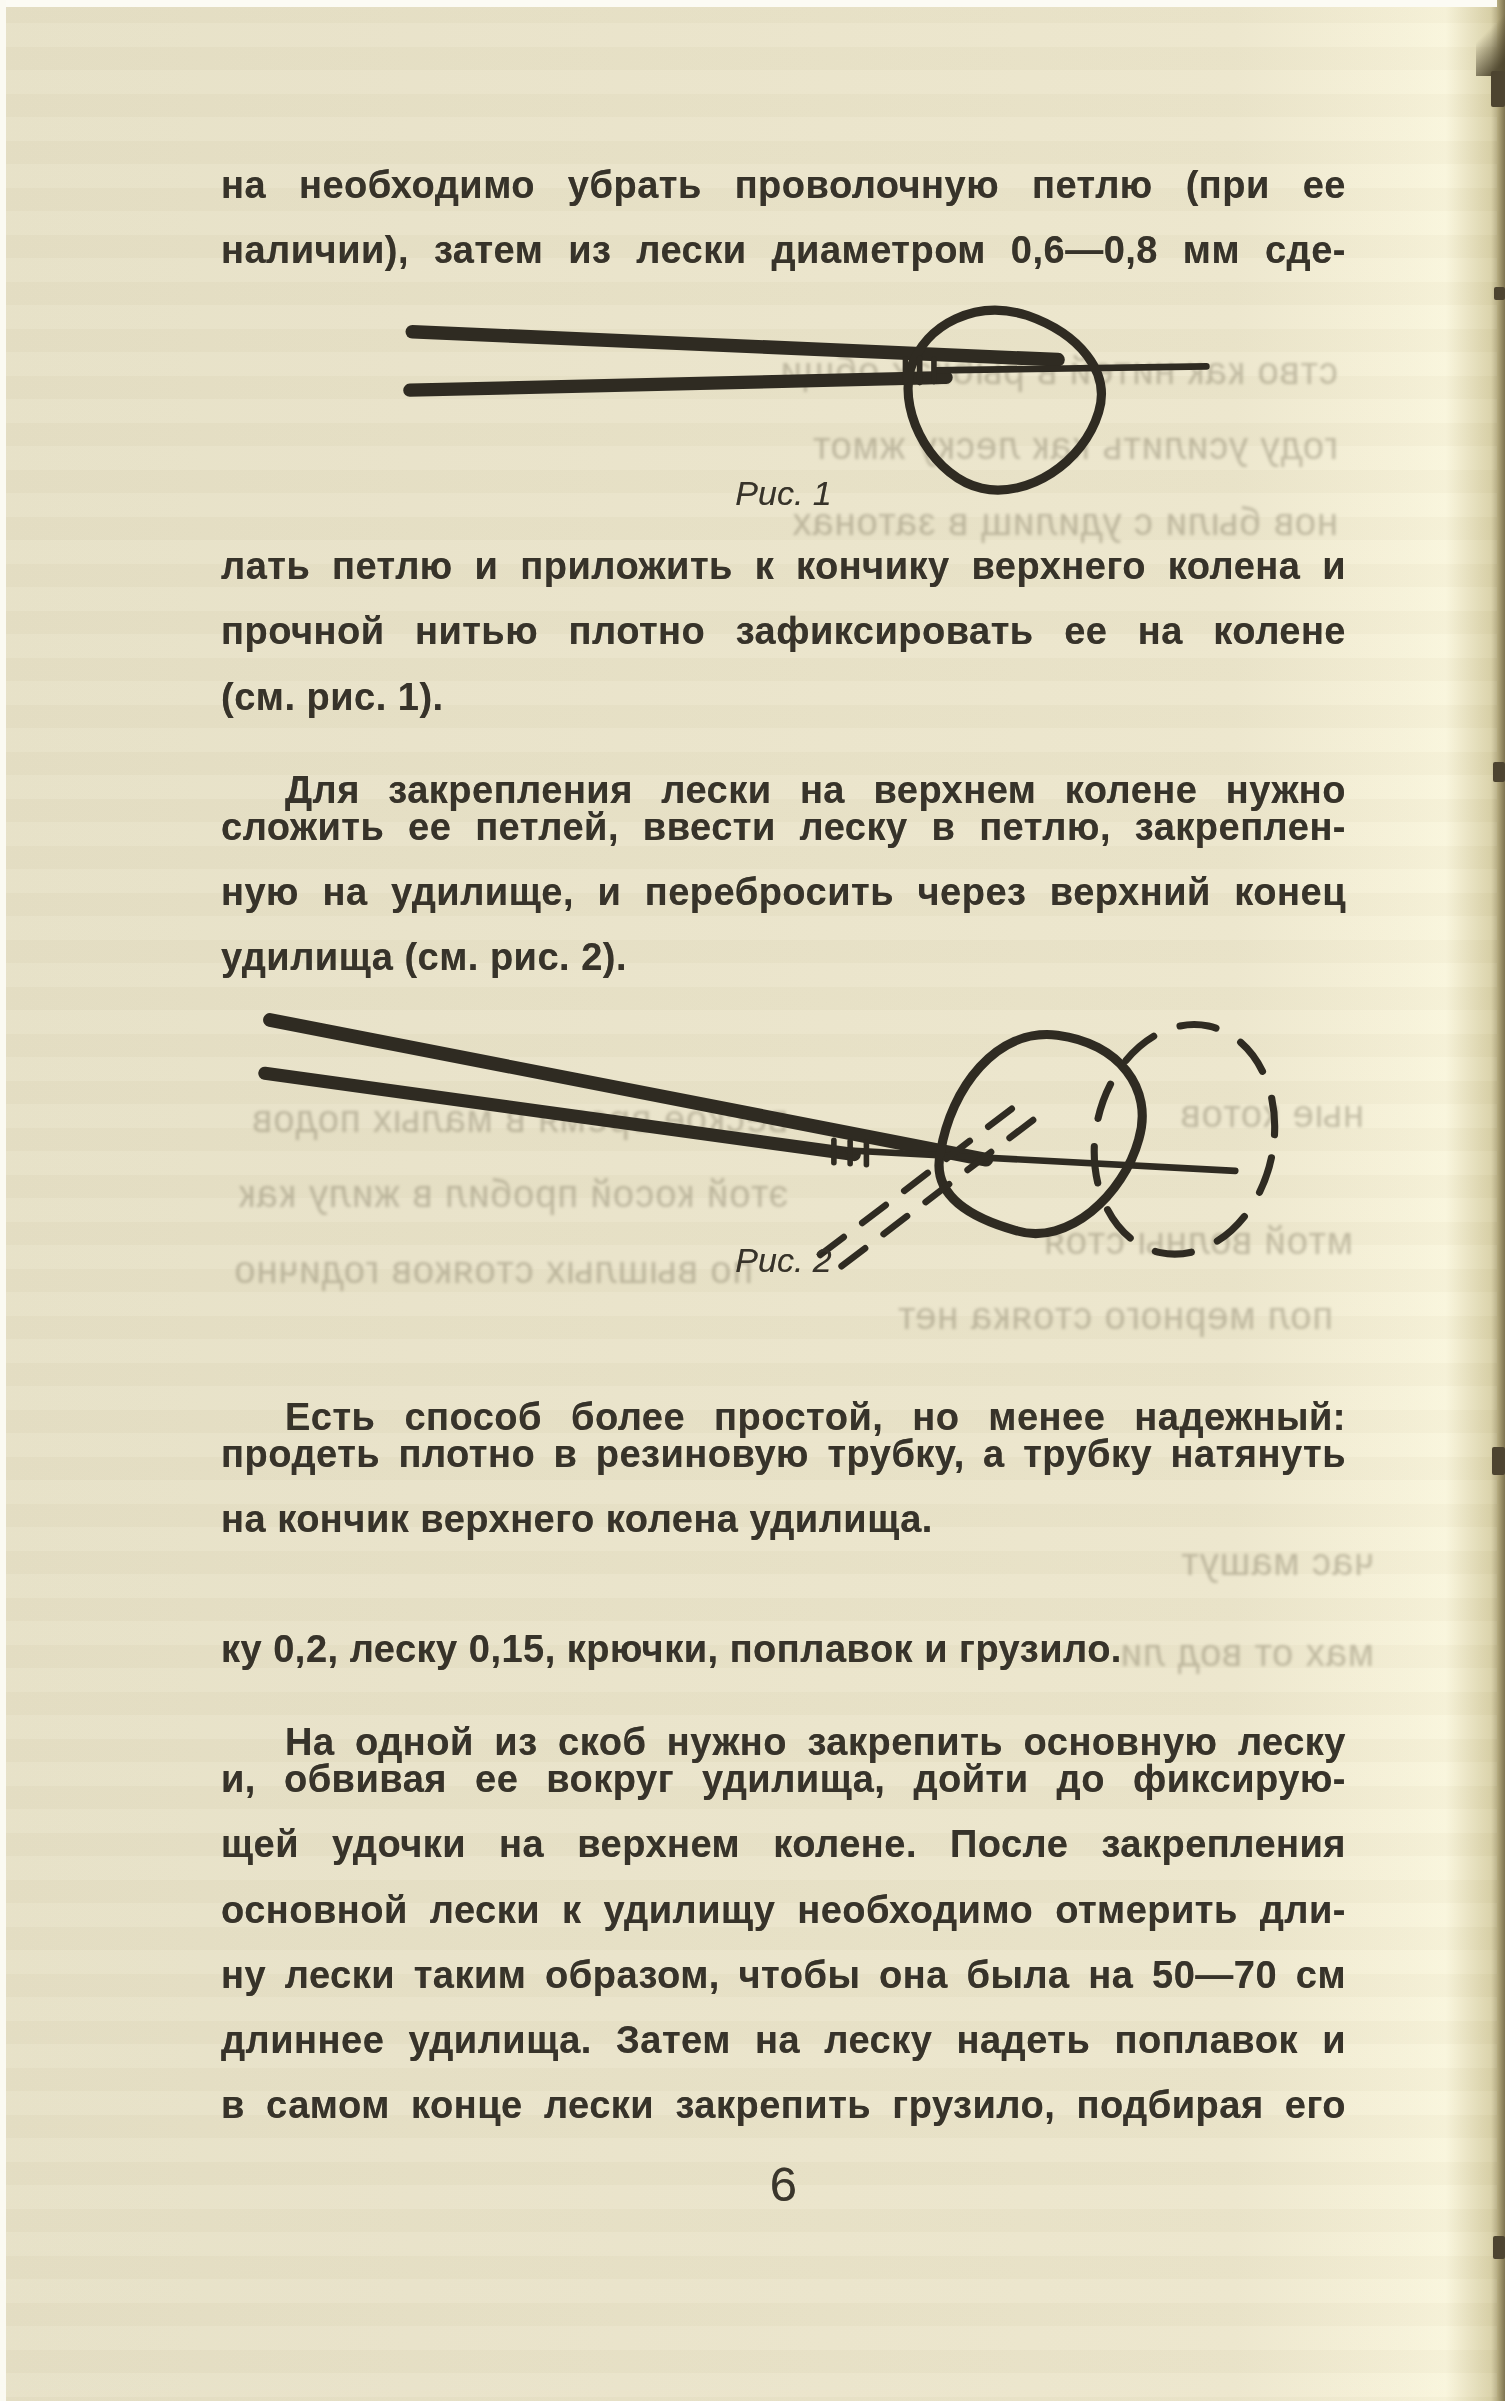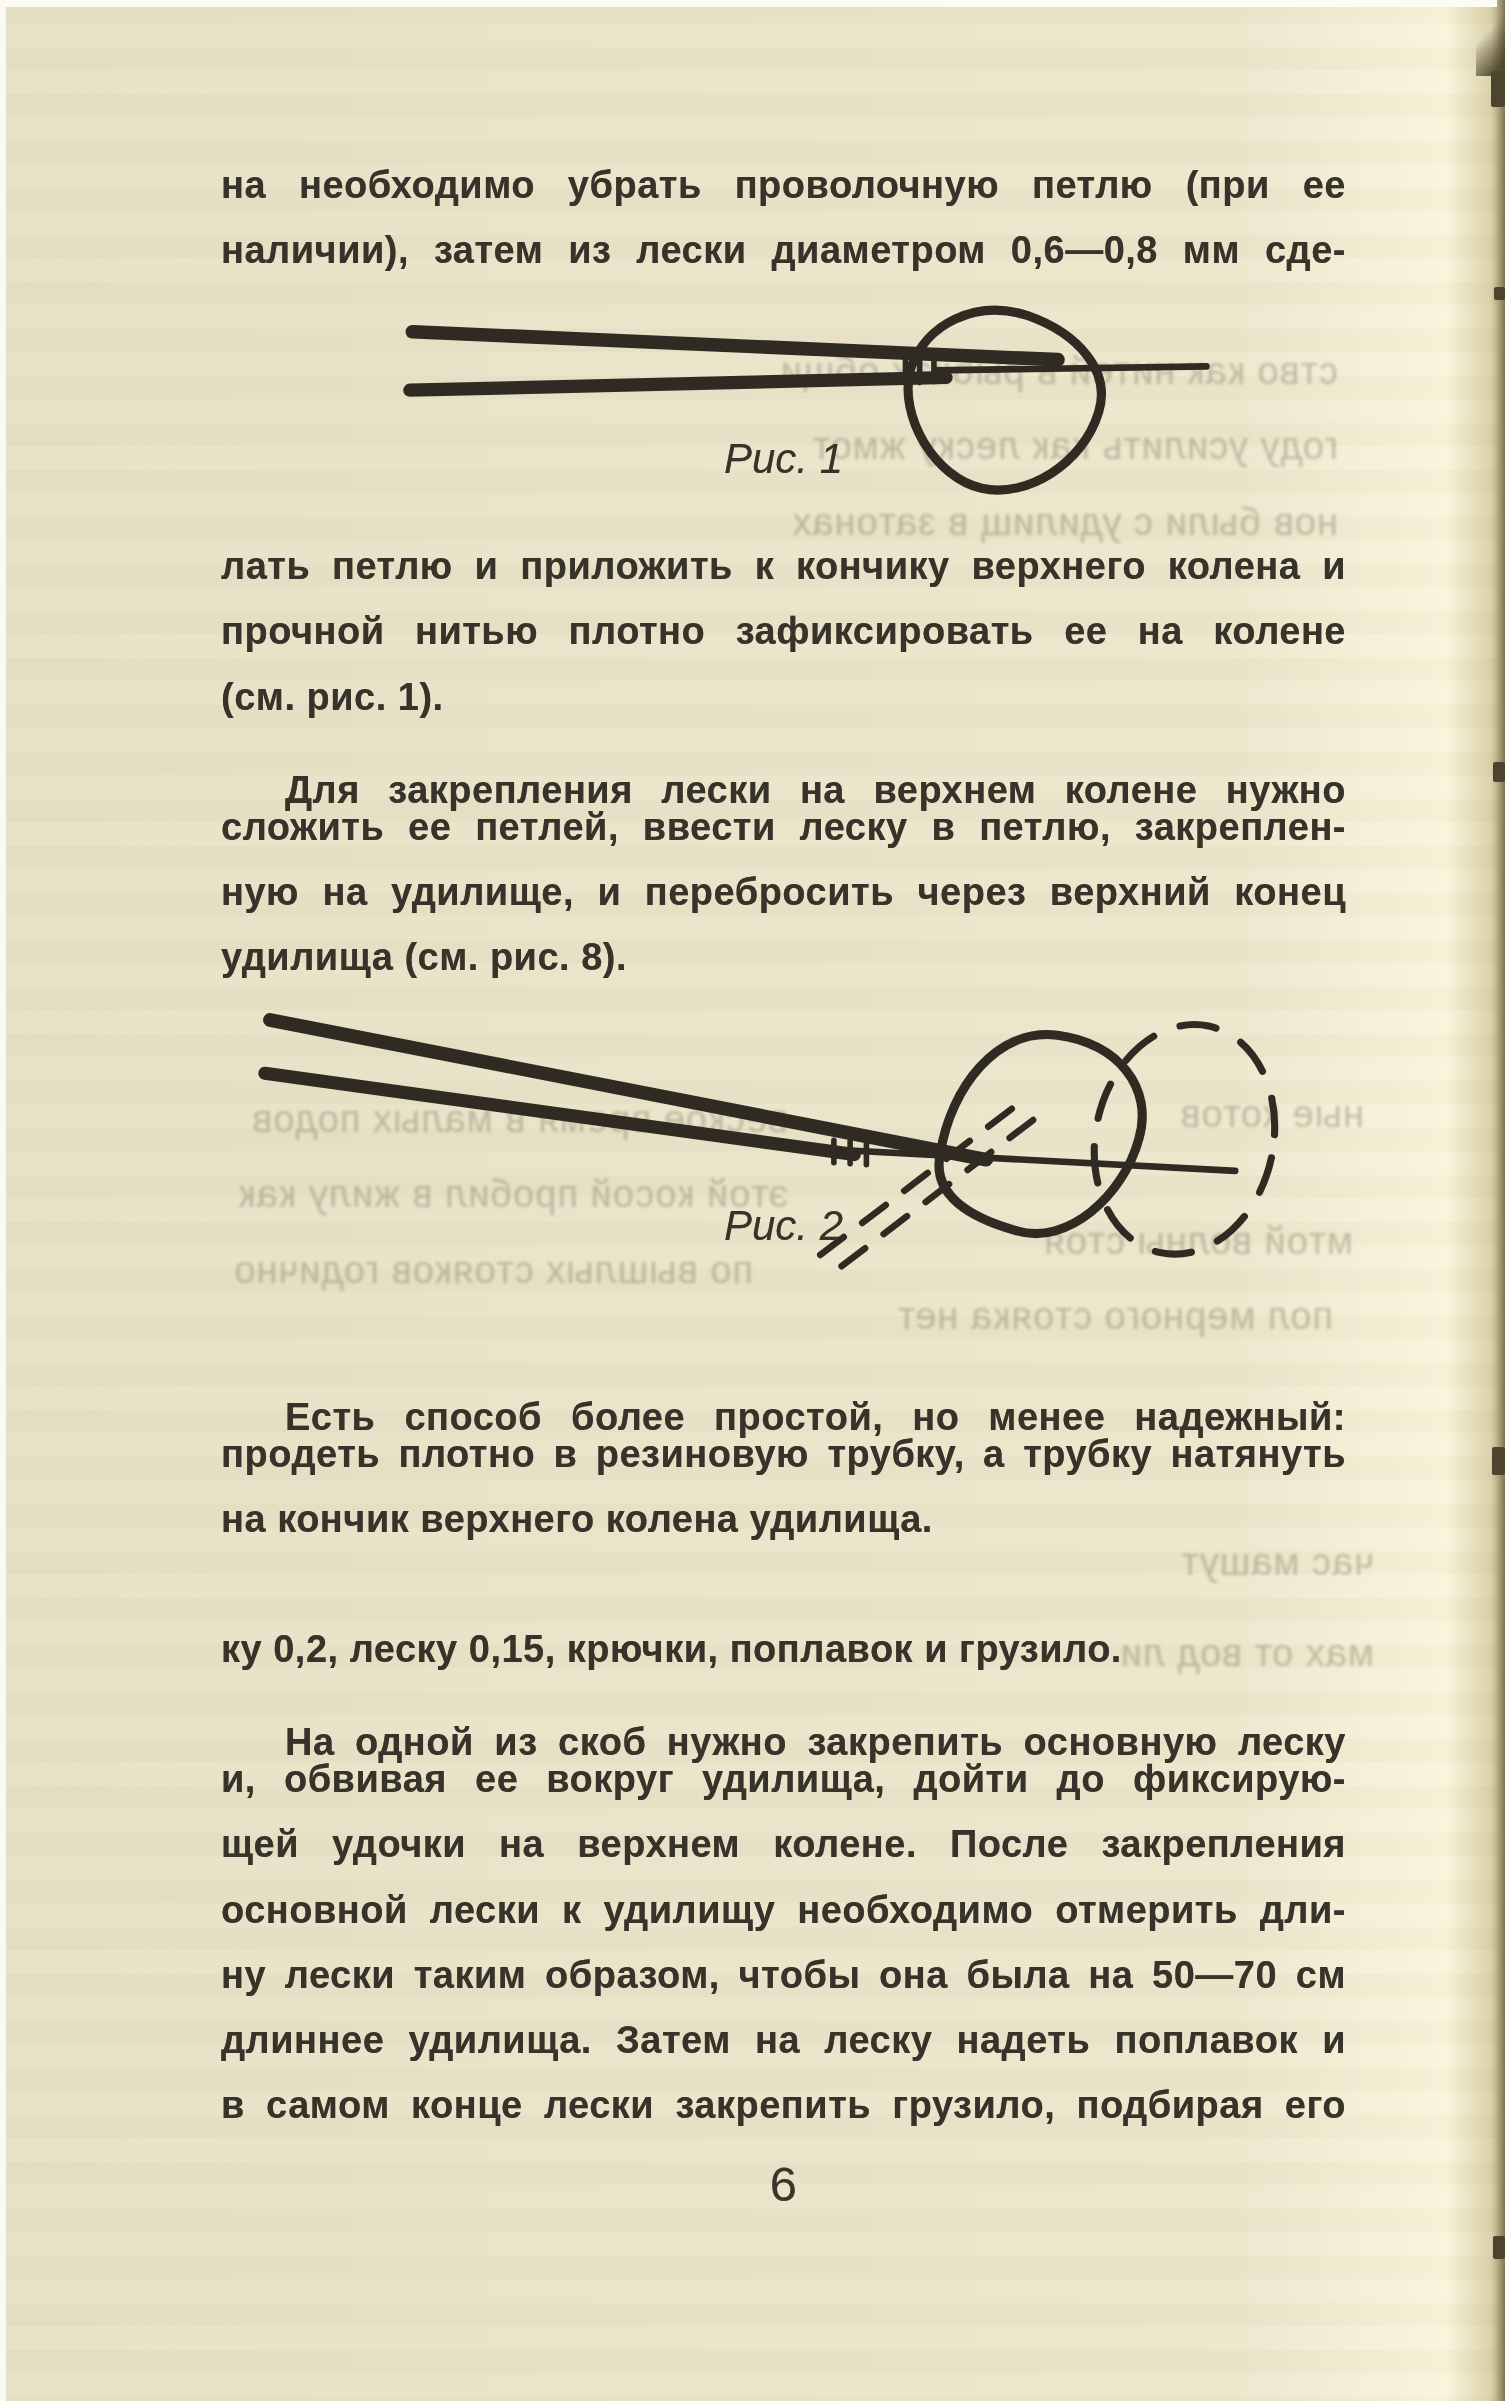--- a/index.html
+++ b/index.html
@@ -25,22 +25,23 @@
     letter-spacing:0.5px;overflow:hidden;
     text-align:justify;text-align-last:justify;
     text-shadow:0 0 0.5px rgba(55,51,42,0.55);
     font-weight:bold;
   }
   .ln.last{text-align-last:left;}
   .ln.indent{text-indent:64px;margin-top:28px;}
 
   .caption{
     position:absolute;left:221px;width:1125px;text-align:center;
-    font-size:42px;font-style:italic;color:#37332a;
+    font-size:34px;font-style:italic;color:#37332a;
     text-shadow:0 0 0.5px rgba(55,51,42,0.5);
+    margin-top:39px;
   }
 
   .fig{position:absolute;}
   .fig path,.fig line,.fig ellipse{stroke:#2f2b22;fill:none;stroke-linecap:round;}
 
   .ghost{
     position:absolute;font-size:38px;line-height:41px;color:rgba(128,122,98,0.42);
     transform:scaleX(-1);filter:blur(1.5px);white-space:nowrap;overflow:hidden;
     letter-spacing:1px;
   }
@@ -58,21 +59,21 @@
 <div class="page">
 
   <div class="ln" style="top:160px">на необходимо убрать проволочную петлю (при ее</div>
   <div class="ln" style="top:225px">наличии), затем из лески диаметром 0,6—0,8 мм сде-</div>
   <div class="ln" style="top:541px">лать петлю и приложить к кончику верхнего колена и</div>
   <div class="ln" style="top:606px">прочной нитью плотно зафиксировать ее на колене</div>
   <div class="ln last" style="top:672px">(см. рис. 1).</div>
   <div class="ln indent" style="top:737px">Для закрепления лески на верхнем колене нужно</div>
   <div class="ln" style="top:802px">сложить ее петлей, ввести леску в петлю, закреплен-</div>
   <div class="ln" style="top:867px">ную на удилище, и перебросить через верхний конец</div>
-  <div class="ln last" style="top:932px">удилища (см. рис. 8).</div>
+  <div class="ln last" style="top:932px">удилища (см. рис. 2).</div>
   <div class="ln indent" style="top:1364px">Есть способ более простой, но менее надежный:</div>
   <div class="ln" style="top:1429px">продеть плотно в резиновую трубку, а трубку натянуть</div>
   <div class="ln last" style="top:1494px">на кончик верхнего колена удилища.</div>
   <div class="ln last" style="top:1624px">ку 0,2, леску 0,15, крючки, поплавок и грузило.</div>
   <div class="ln indent" style="top:1689px">На одной из скоб нужно закрепить основную леску</div>
   <div class="ln" style="top:1754px">и, обвивая ее вокруг удилища, дойти до фиксирую-</div>
   <div class="ln" style="top:1819px">щей удочки на верхнем колене. После закрепления</div>
   <div class="ln" style="top:1885px">основной лески к удилищу необходимо отмерить дли-</div>
   <div class="ln" style="top:1950px">ну лески таким образом, чтобы она была на 50—70 см</div>
   <div class="ln" style="top:2015px">длиннее удилища. Затем на леску надеть поплавок и</div>

